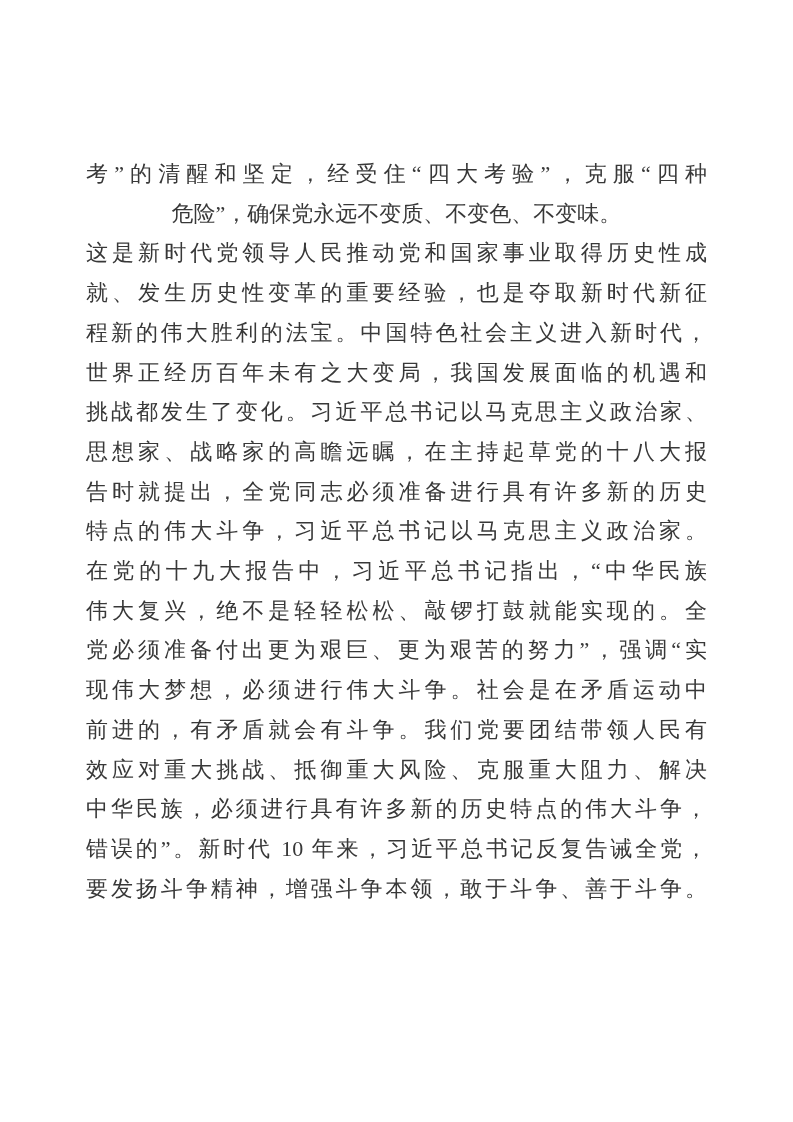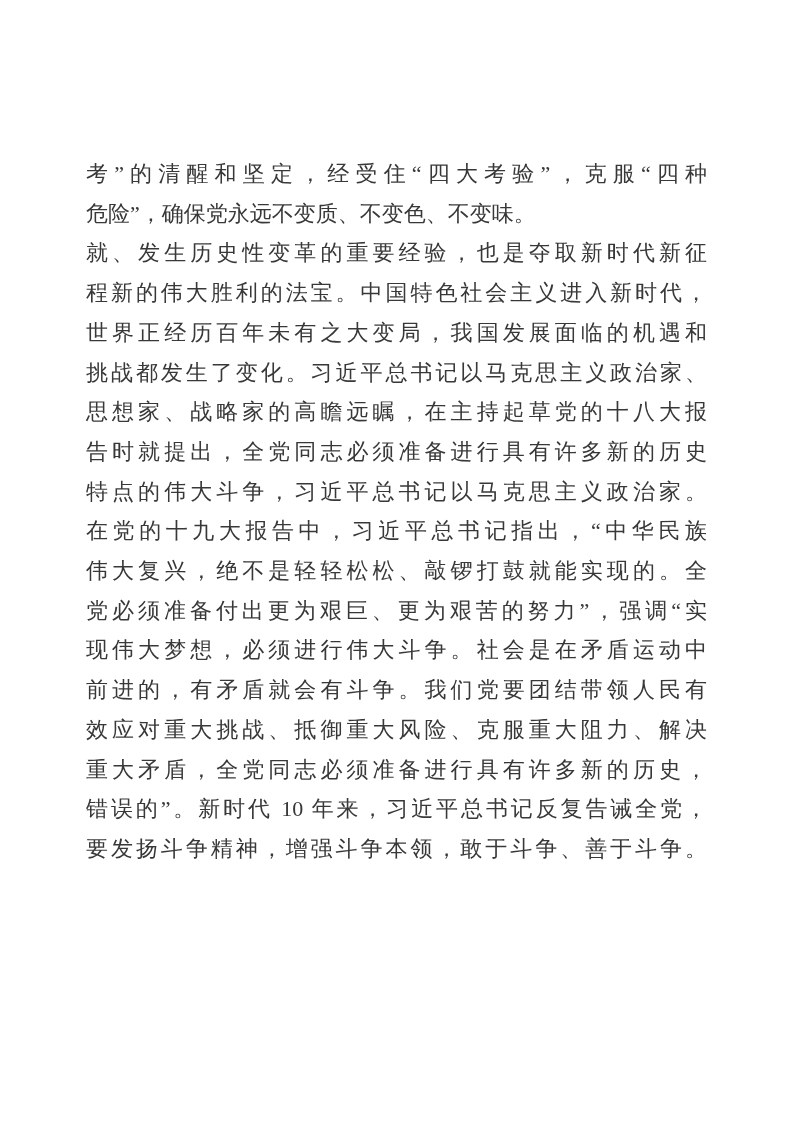--- a/index.html
+++ b/index.html
@@ -20,48 +20,49 @@
     left: 86px;
     top: 146px;
     width: 621px;
   }
   .line {
     font-family: "Liberation Serif", "DejaVu Serif", serif;
     font-size: 22px;
     line-height: 39.7px;
     color: #383838;
     white-space: normal;
-    text-align: left;
+    text-align: center;
   }
   .line.justify {
     text-align: justify;
     text-align-last: justify;
     -moz-text-align-last: justify;
   }
   .line.indent {
     text-indent: 2em;
   }
 </style>
 </head>
 <body>
 
 <div class="page">
   <div class="doc-content">
       <div class="line justify">考”的清醒和坚定，经受住“四大考验”，克服“四种</div>
       <div class="line">危险”，确保党永远不变质、不变色、不变味。</div>
+      <div class="line justify">这是新时代党领导人民推动党和国家事业取得历史性成</div>
       <div class="line justify">就、发生历史性变革的重要经验，也是夺取新时代新征</div>
       <div class="line justify">程新的伟大胜利的法宝。中国特色社会主义进入新时代，</div>
       <div class="line justify">世界正经历百年未有之大变局，我国发展面临的机遇和</div>
       <div class="line justify">挑战都发生了变化。习近平总书记以马克思主义政治家、</div>
       <div class="line justify">思想家、战略家的高瞻远瞩，在主持起草党的十八大报</div>
       <div class="line justify">告时就提出，全党同志必须准备进行具有许多新的历史</div>
       <div class="line justify">特点的伟大斗争，习近平总书记以马克思主义政治家。</div>
       <div class="line justify">在党的十九大报告中，习近平总书记指出，“中华民族</div>
       <div class="line justify">伟大复兴，绝不是轻轻松松、敲锣打鼓就能实现的。全</div>
       <div class="line justify">党必须准备付出更为艰巨、更为艰苦的努力”，强调“实</div>
       <div class="line justify">现伟大梦想，必须进行伟大斗争。社会是在矛盾运动中</div>
       <div class="line justify">前进的，有矛盾就会有斗争。我们党要团结带领人民有</div>
       <div class="line justify">效应对重大挑战、抵御重大风险、克服重大阻力、解决</div>
-      <div class="line justify">重大矛盾，全党同志必须准备进行具有许多新的历史，</div>
+      <div class="line justify">中华民族，必须进行具有许多新的历史特点的伟大斗争，</div>
       <div class="line justify">错误的”。新时代 10 年来，习近平总书记反复告诫全党，</div>
       <div class="line justify">要发扬斗争精神，增强斗争本领，敢于斗争、善于斗争。</div>
     </div>
 </div>
 
 </body></html>

